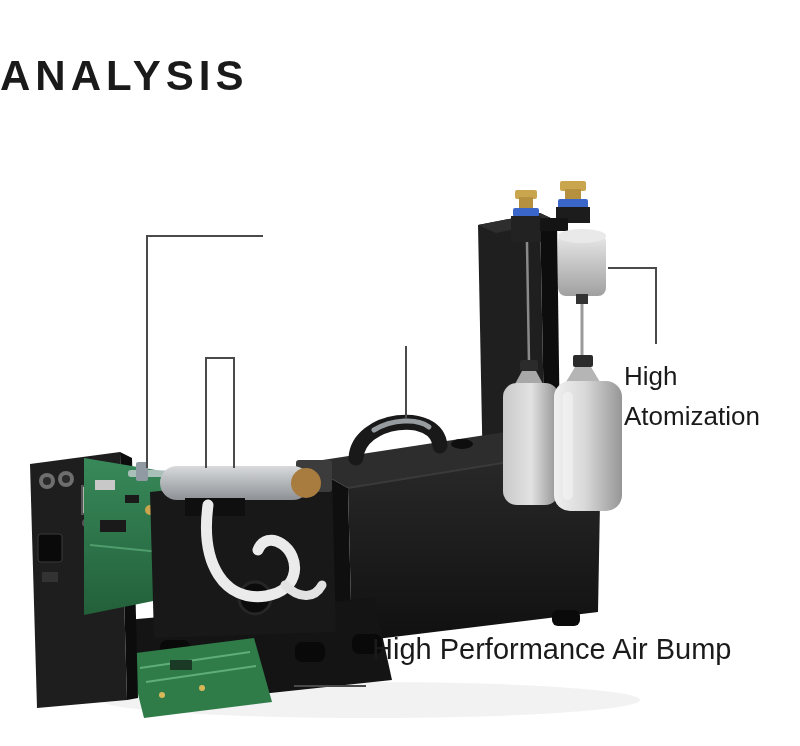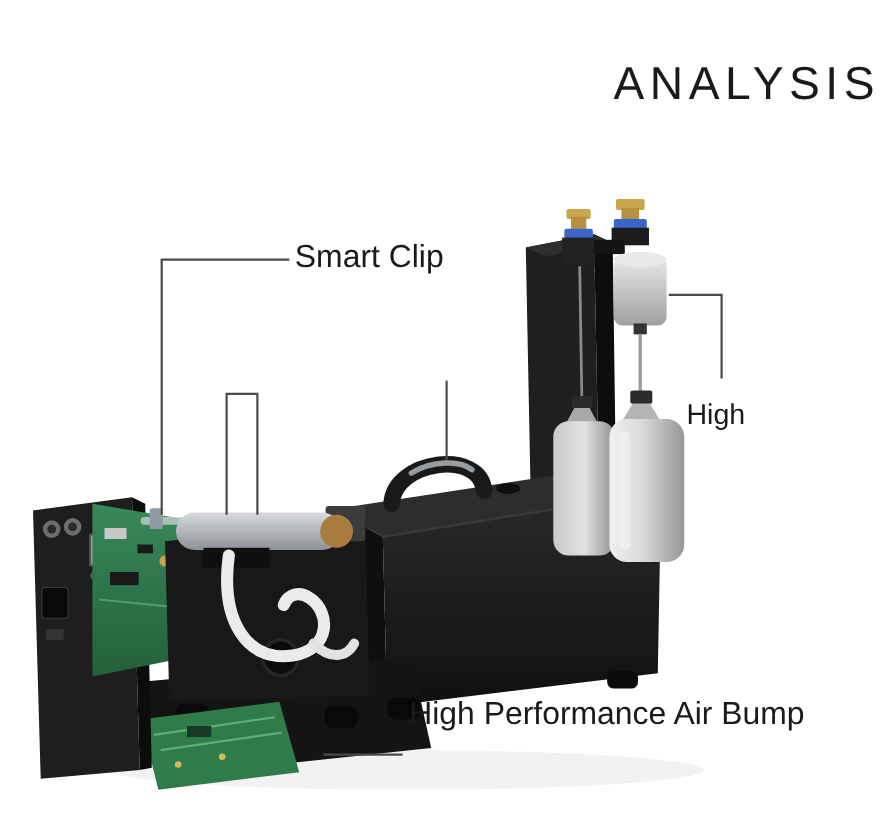--- a/index.html
+++ b/index.html
@@ -16,23 +16,23 @@
   }
   .stage svg.illustration {
     position: absolute; inset: 0;
     width: 800px; height: 746px;
     display: block;
   }
   .title {
     position: absolute;
     top: 52px; left: 0; width: 100%;
     margin: 0;
-    text-align: right;
+    text-align: left;
     font-size: 42px;
-    font-weight: 400;
+    font-weight: 700;
     letter-spacing: 5px;
     color: var(--c-text, #1a1a1a);
     z-index: 3;
   }
   .label {
     position: absolute;
     color: var(--c-text, #1a1a1a);
     font-size: 29px;
     font-weight: 400;
     white-space: nowrap;
@@ -204,22 +204,22 @@
       <polyline points="263,236 147,236 147,468"></polyline>
       <polyline points="206,468 206,358 234,358 234,468"></polyline>
       <line x1="406" y1="346" x2="406" y2="418"></line>
       <polyline points="608,268 656,268 656,344"></polyline>
       <line x1="294" y1="686" x2="366" y2="686"></line>
     </g>
   </svg>
 
   <h1 class="title">ANALYSIS</h1>
 
-  <div class="label smart-clip">Smart Clip</div>
 
 
   <div class="label core">
     <div>High</div>
+    <div>Atomization</div>
   </div>
 
   <div class="label airbump">High Performance Air Bump</div>
 
 </div>
 
 </body></html>

